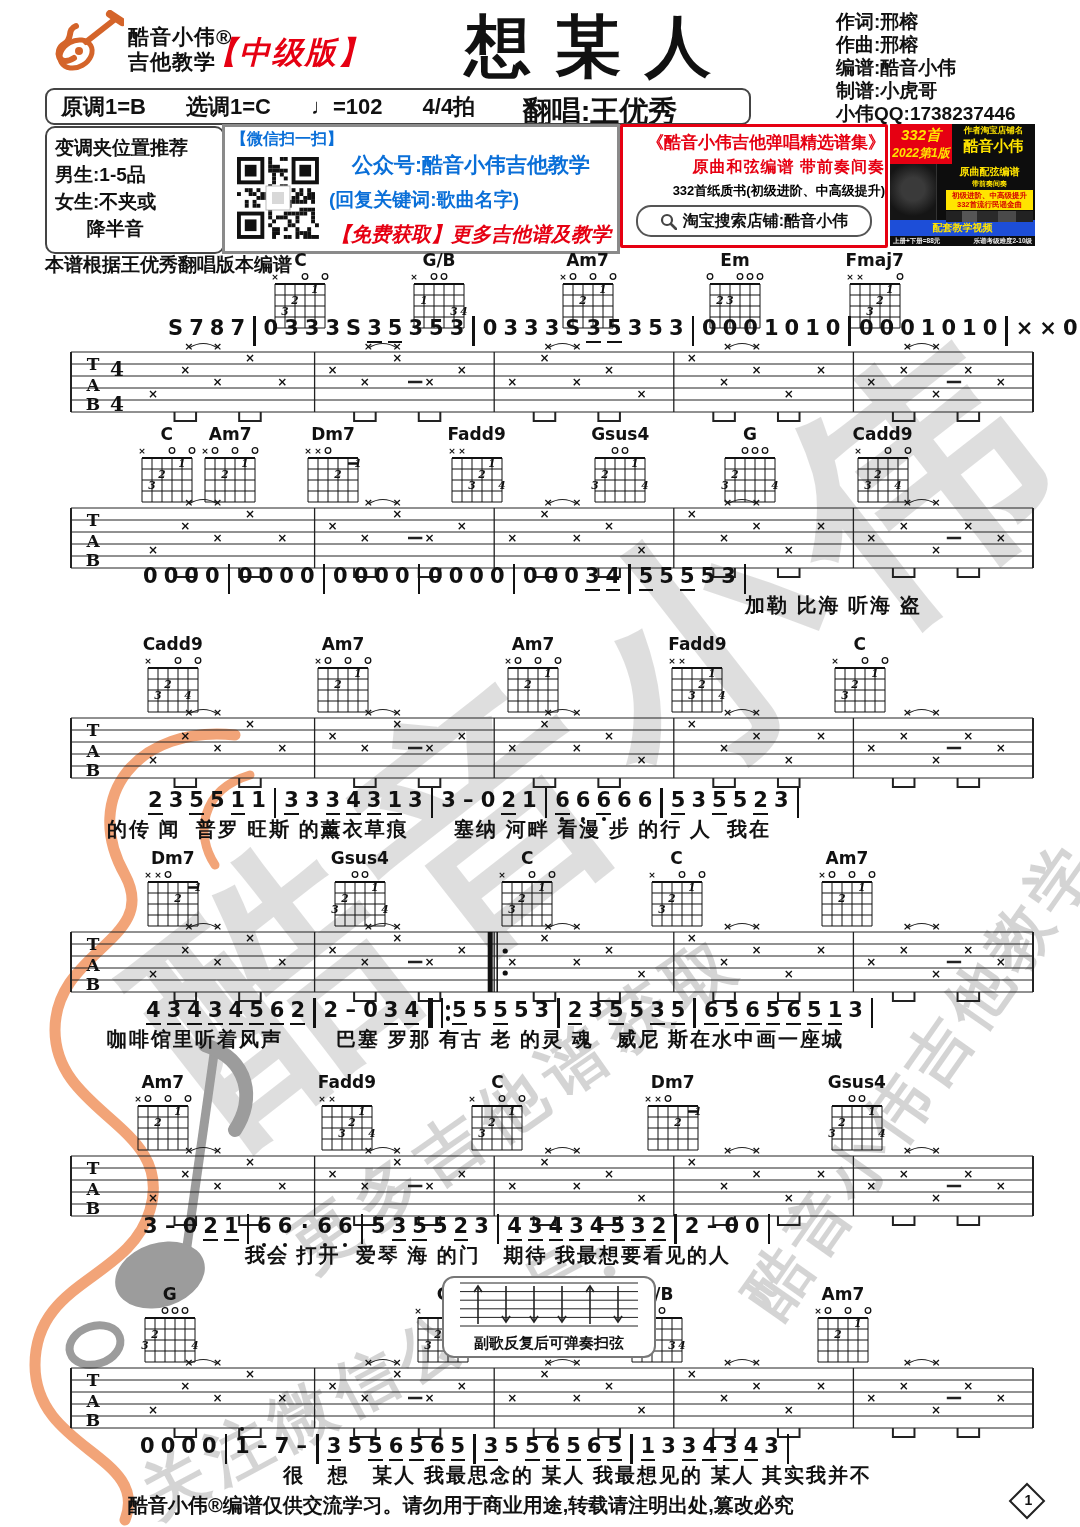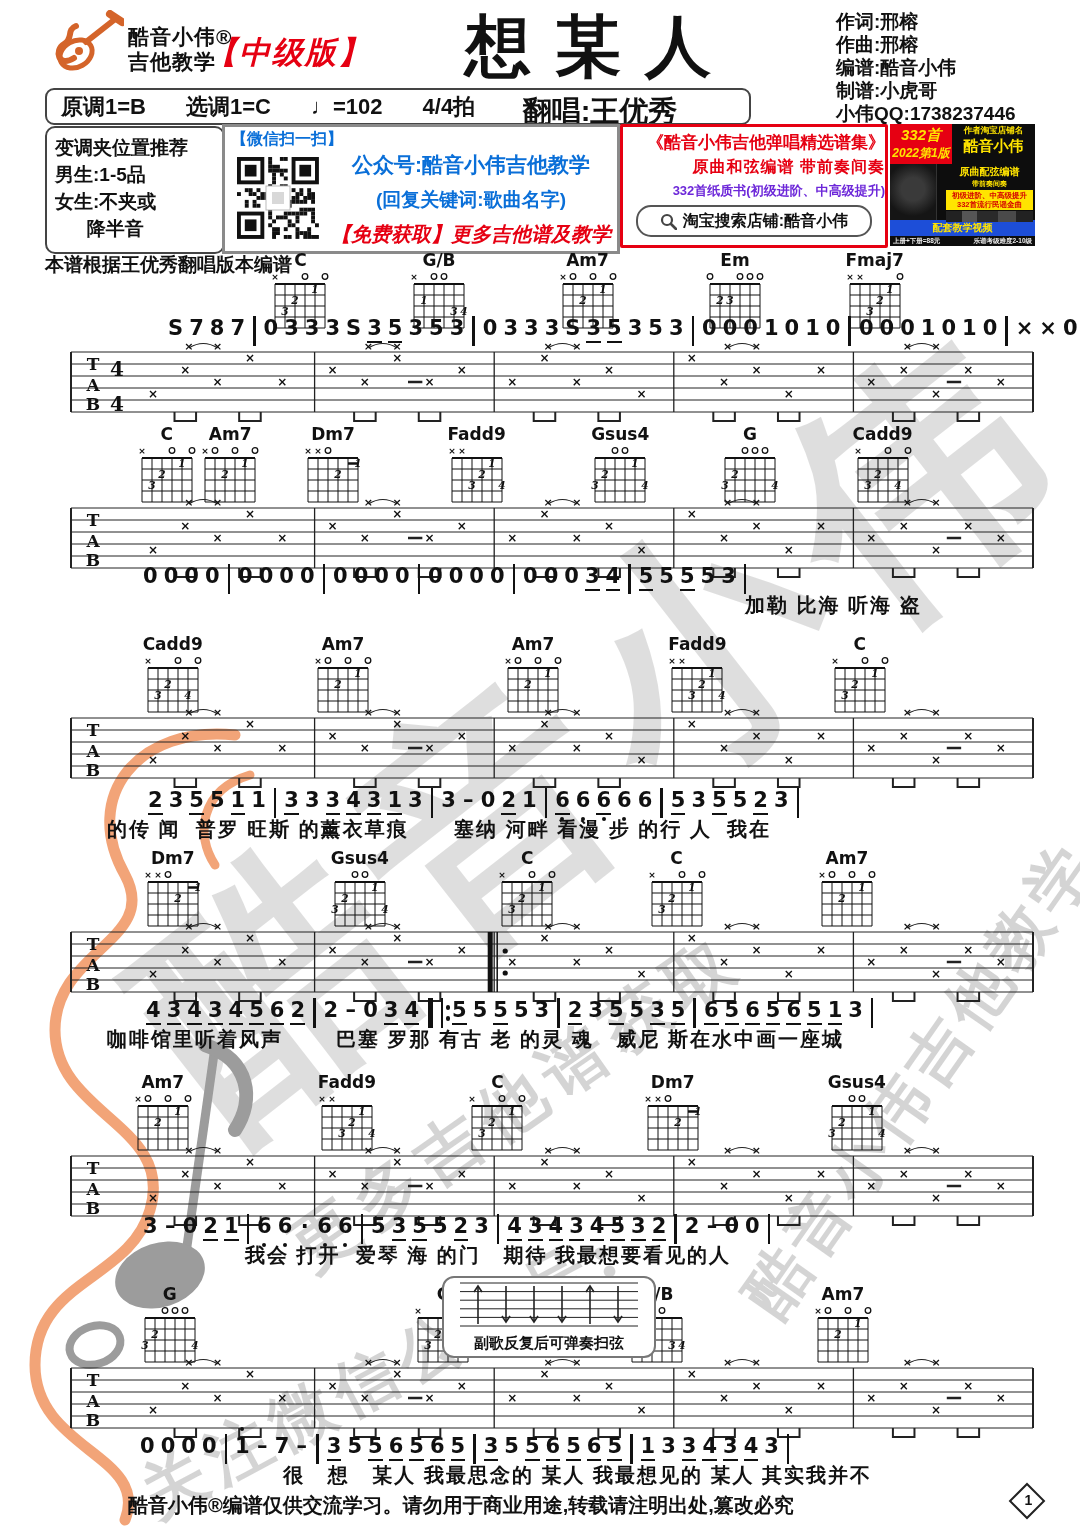--- a/index.html
+++ b/index.html
@@ -24,28 +24,28 @@
   .credits{position:absolute;left:836px;top:10px;font-size:19px;font-weight:600;line-height:23px;}
   
   .infobar{position:absolute;left:45px;top:88px;width:688px;height:33px;border:2.5px solid #444;border-radius:9px;
            display:flex;align-items:center;gap:40px;padding-left:14px;font-size:22px;font-weight:700;}
   .capobox{position:absolute;left:45px;top:126px;width:168px;height:118px;border:2.5px solid #444;border-radius:10px;
            padding:6px 0 0 8px;font-size:19px;font-weight:700;line-height:27px;}
   .wechatbox{position:absolute;left:222px;top:124px;width:392px;height:124px;border:3px solid #8a8a8a;background:#fff;}
   .scanlabel{position:absolute;left:6px;top:2px;font-size:16px;font-weight:800;color:#0a6fd8;}
   .qr{position:absolute;left:8px;top:26px;}
   .wc-account{position:absolute;left:104px;top:24px;width:284px;text-align:center;font-size:21px;font-weight:800;color:#0a6fd8;}
-  .wc-keyword{position:absolute;left:104px;top:60px;width:284px;text-align:center;font-size:19px;font-weight:600;color:#0a6fd8;}
+  .wc-keyword{position:absolute;left:104px;top:60px;width:284px;text-align:left;font-size:19px;font-weight:600;color:#0a6fd8;}
   .wc-free{position:absolute;left:104px;top:94px;width:284px;text-align:center;font-size:20px;font-weight:800;
            font-style:italic;color:#e60012;}
   .promobox{position:absolute;left:620px;top:124px;width:262px;height:118px;border:3px solid #e60012;border-radius:2px;
             background:#fff;text-align:right;}
   .promo-title{margin-top:4px;font-size:17px;font-weight:900;color:#e60012;}
   .promo-sub{font-size:16px;font-weight:900;color:#e60012;margin-top:3px;letter-spacing:1px;}
-  .promo-desc{font-size:13px;font-weight:700;color:#6d28d9;margin-top:4px;}
+  .promo-desc{font-size:13px;font-weight:700;color:#000000;margin-top:4px;}
   .promo-search{margin:5px auto 0;width:232px;height:28px;border:2px solid #555;border-radius:15px;
                 display:flex;align-items:center;justify-content:center;gap:6px;font-size:16px;font-weight:800;}
   .ad{position:absolute;left:890px;top:124px;width:145px;height:122px;background:#0d0d0d;font-weight:800;overflow:hidden;}
   .ad-row1{display:flex;}
   .ad-badge{width:62px;background:#e60012;color:#ffe400;font-style:italic;text-align:center;padding:2px 0;}
   .ad-b1{font-size:15px;font-weight:900;}
   .ad-b2{font-size:12px;}
   .ad-store{flex:1;text-align:center;color:#ffe400;}
   .ad-s1{font-size:8.5px;padding-top:1px;}
   .ad-s2{font-size:15px;font-weight:900;}

